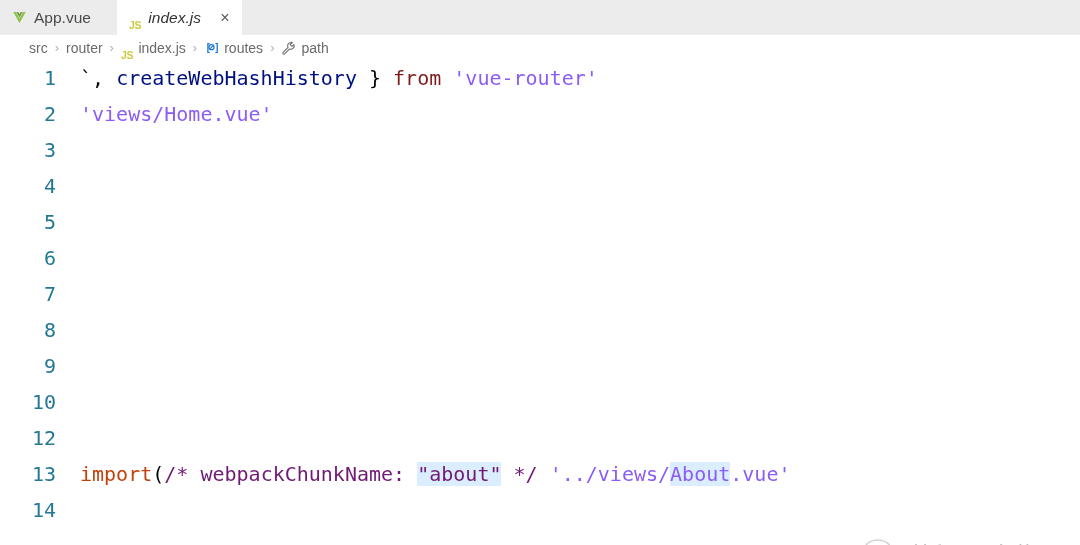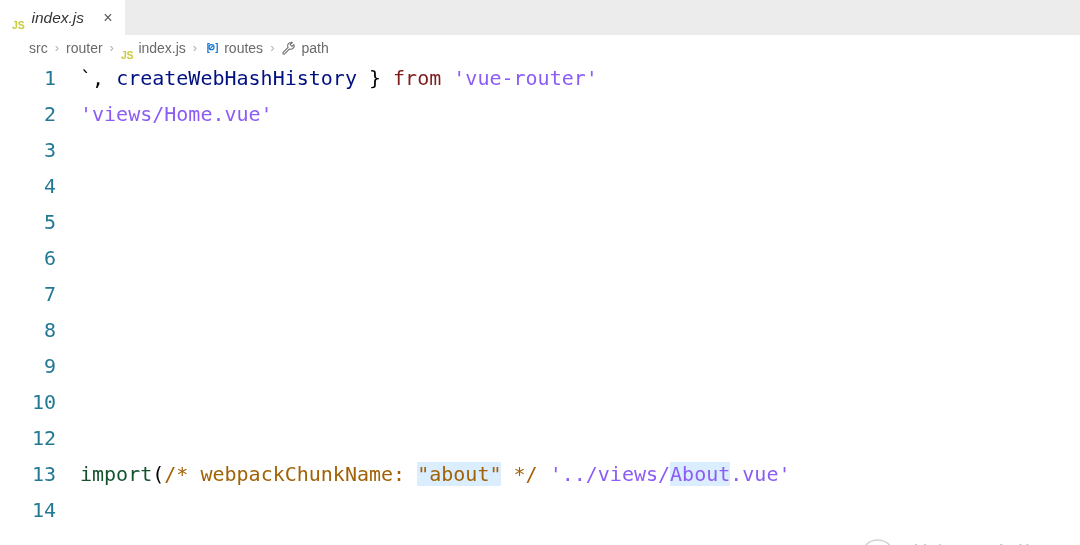--- a/index.html
+++ b/index.html
@@ -169,22 +169,22 @@
     padding-left: 12px;
     box-sizing: border-box;
     letter-spacing: 0px;
   }
 
   
   .t-plain   { color: #000000; }
   .t-var     { color: #001080; }
   .t-keyword { color: #7f1d1d; }
   .t-string  { color: #8b5cf6; }
-  .t-comment { color: #a16207; }
-  .t-func    { color: #14532d; }
+  .t-comment { color: #701a75; }
+  .t-func    { color: #c2410c; }
 
   .find-match {
     background: #dbeeff;
     border-radius: 1px;
   }
 
   
   .watermark {
     position: absolute;
     left: 862px;
@@ -210,20 +210,29 @@
     text-shadow: 0 0 2px rgba(255,255,255,0.85);
   }
 </style>
 </head>
 <body>
 
 <div id="app">
 
   <div class="tabbar">
 
+    <div class="tab inactive">
+      <span class="vue-icon">
+        <svg viewBox="0 0 24 24" width="15" height="15" aria-hidden="true">
+          <path d="M2 3.2h4.1L12 13.6 17.9 3.2H22L12 20.6 2 3.2z" fill="#8bc34a"></path>
+          <path d="M6.9 3.2h3.2L12 6.6l1.9-3.4h3.2L12 12.1 6.9 3.2z" fill="#6c9c3e"></path>
+        </svg>
+      </span>
+      <span class="tab-label">App.vue</span>
+    </div>
 
     <div class="tab active">
       <span class="js-icon">JS</span>
       <span class="tab-label">index.js</span>
       <span class="tab-close">×</span>
     </div>
 
     <div class="tab-rest"></div>
   </div>
 

